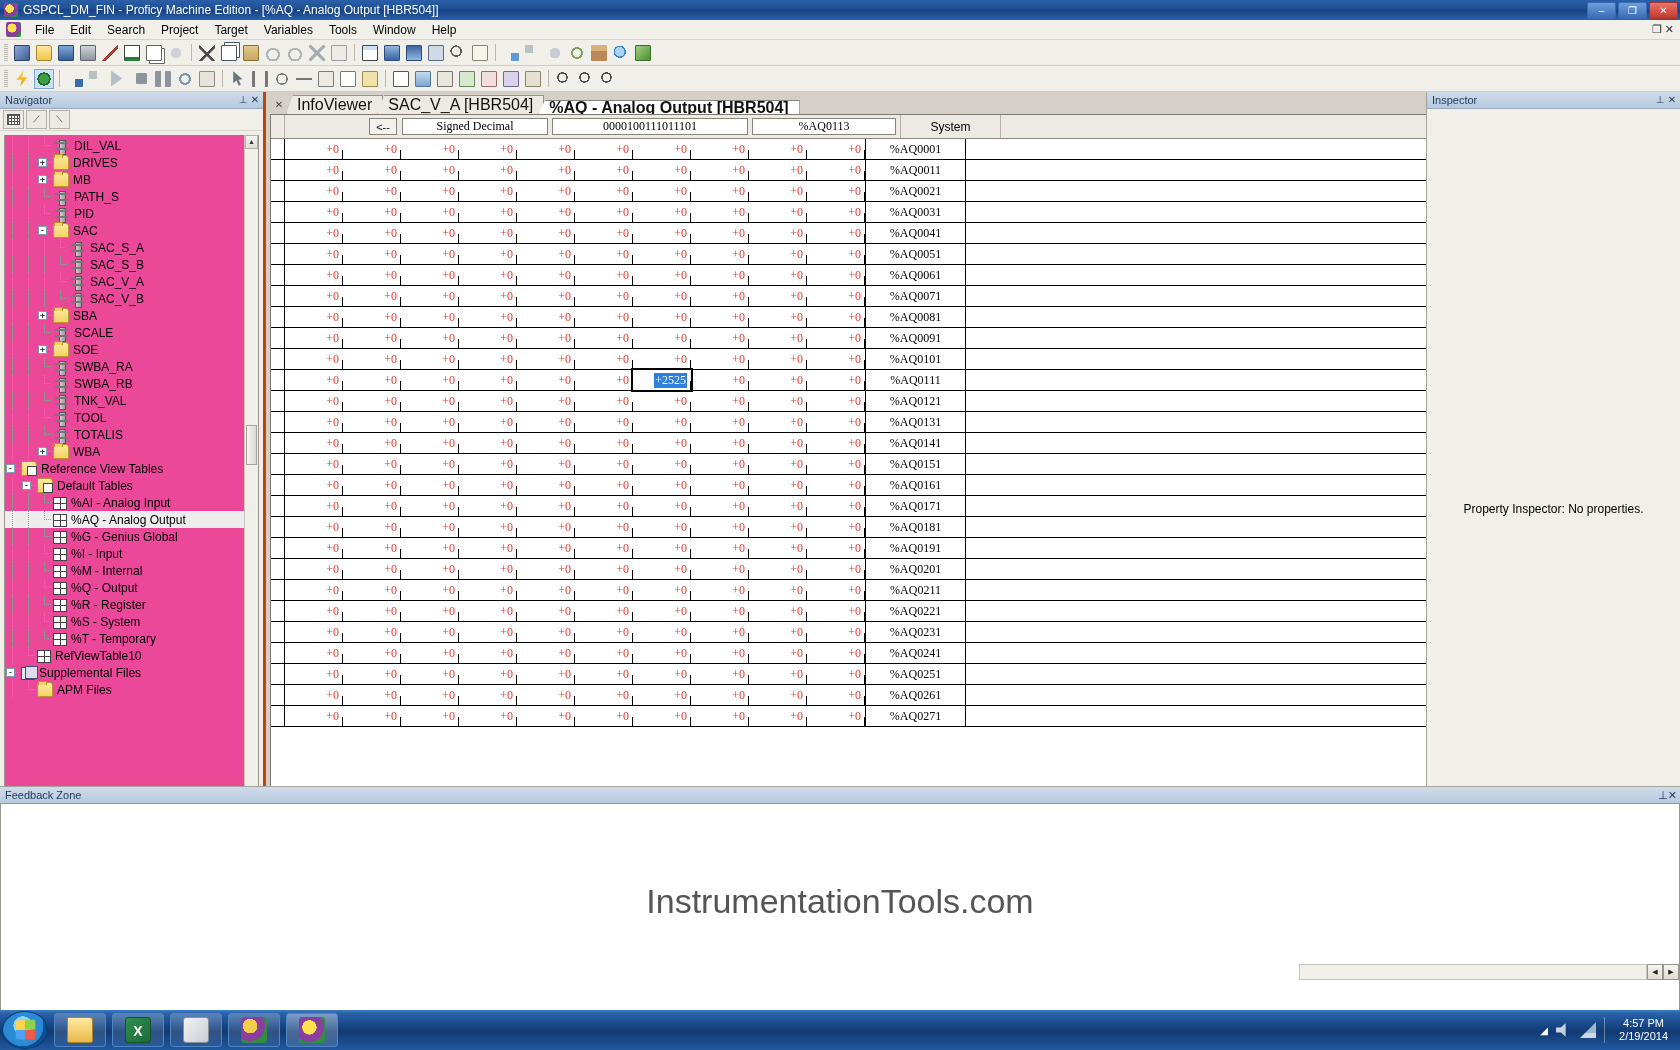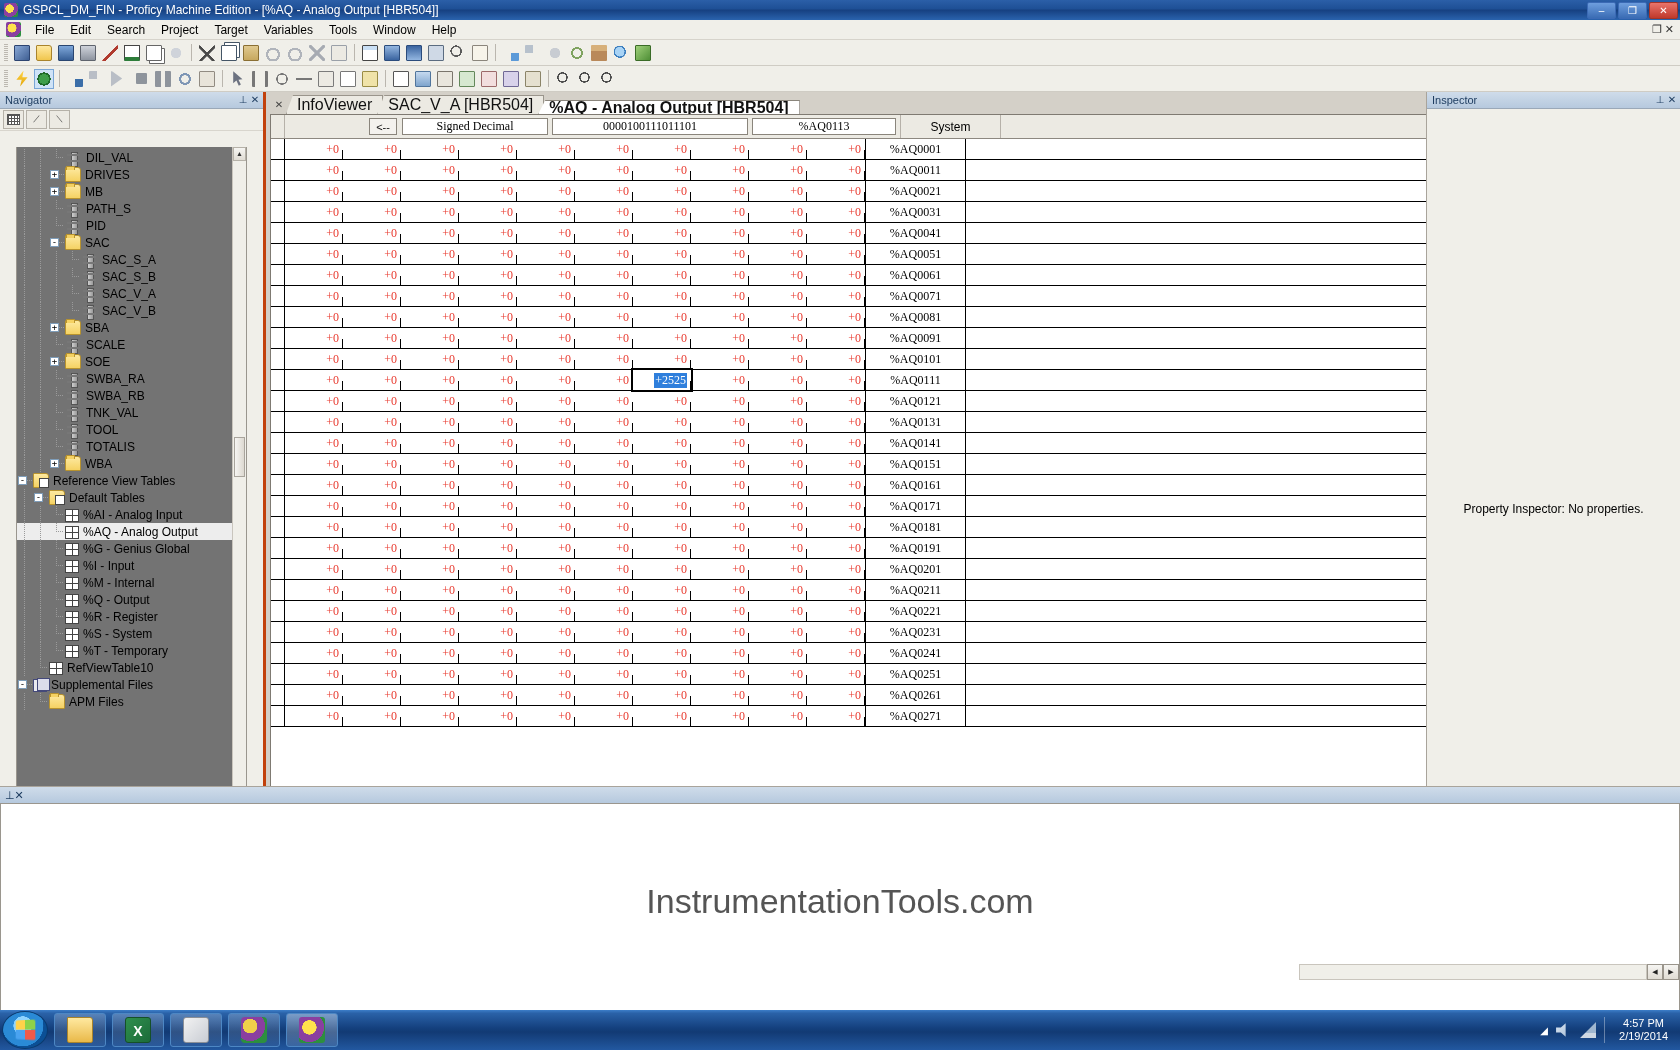--- a/index.html
+++ b/index.html
@@ -101,21 +101,21 @@
            display:flex;align-items:center;justify-content:center;}
   .navbtn .gridglyph{
     width:13px;height:11px;
     background:
       repeating-linear-gradient(to right,#555 0 1px, transparent 1px 3px),
       repeating-linear-gradient(to bottom,#555 0 1px, transparent 1px 3px),
       #fff;
     border:1px solid #555;
   }
   #tree-wrap{
-    flex:1; background:#737373; margin:16px; position:relative; overflow:hidden;
+    flex:1; background:#ec4899; margin:4px; position:relative; overflow:hidden;
     border:1px solid #9a968e; border-top:none;
   }
   #tree{
     position:absolute; left:0; top:0; right:14px; bottom:14px;
     overflow:hidden; font-size:12px; padding-top:2px;
   }
   .tnode{ height:17px; display:flex; align-items:center; white-space:nowrap; }
   .tnode.selected{ background:#ededed; }
   .vline{ width:16px;height:17px;display:inline-block;
     background-image:linear-gradient(to bottom,#9a9a9a 0 1px,transparent 1px 2px);
@@ -1372,20 +1372,21 @@
       <span class="cap-title">Inspector</span>
       <span class="cap-btn">⊥</span>
       <span class="cap-btn">✕</span>
     </div>
     <div style="position:absolute;left:0;right:0;top:410px;text-align:center;font-size:12px;color:#000;">Property Inspector: No properties.</div>
   </div>
 </div>
 
 <div id="feedback">
   <div id="fb-caption">
+    <span class="cap-title">Feedback Zone</span>
     <span class="cap-btn">⊥</span>
     <span class="cap-btn">✕</span>
   </div>
   <div id="fb-body">
     <div id="watermark">InstrumentationTools.com</div>
     <div id="fb-scrollrow">
       <div style="flex:1;height:16px;background:#f0efe9;border:1px solid #c9c5bd;"></div>
       <div class="hsc-arr">◀</div>
       <div class="hsc-arr">▶</div>
     </div>

